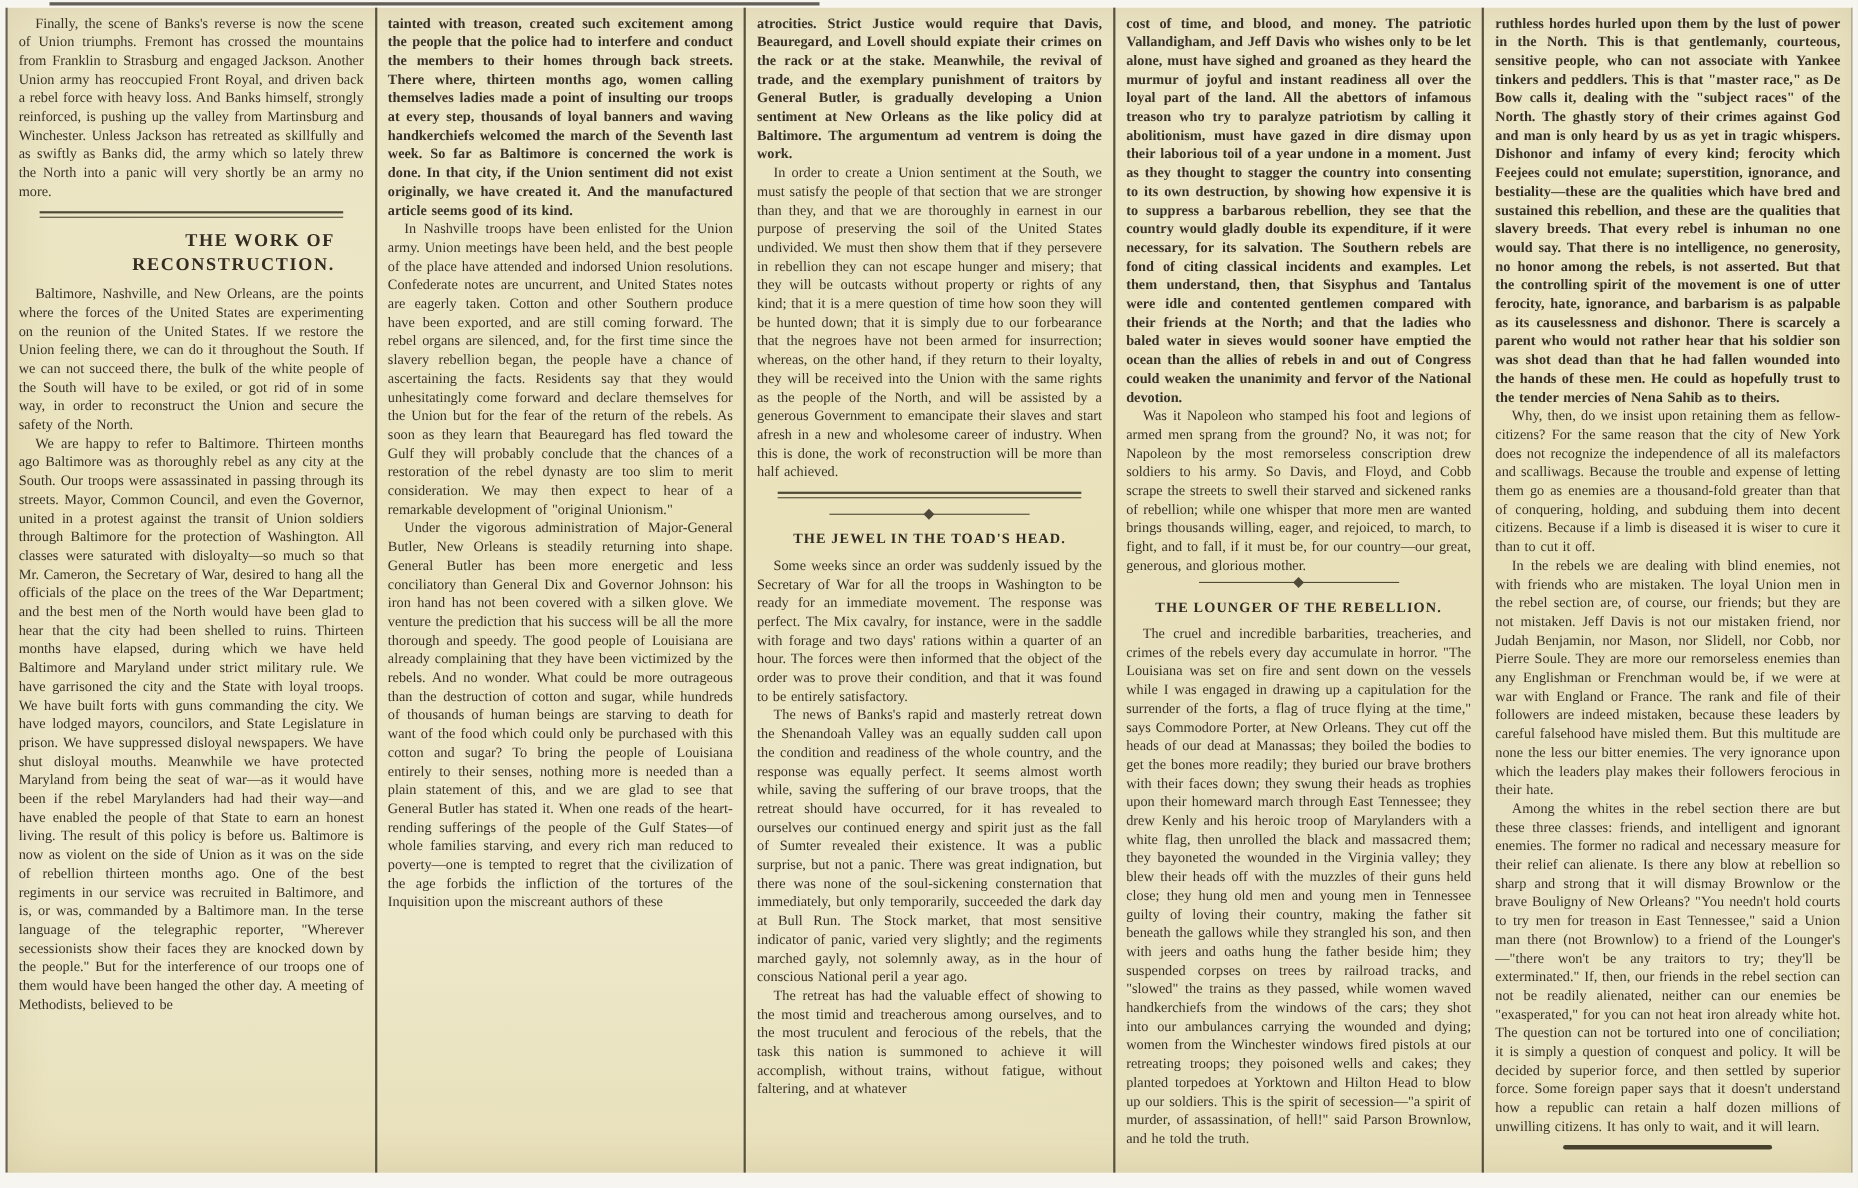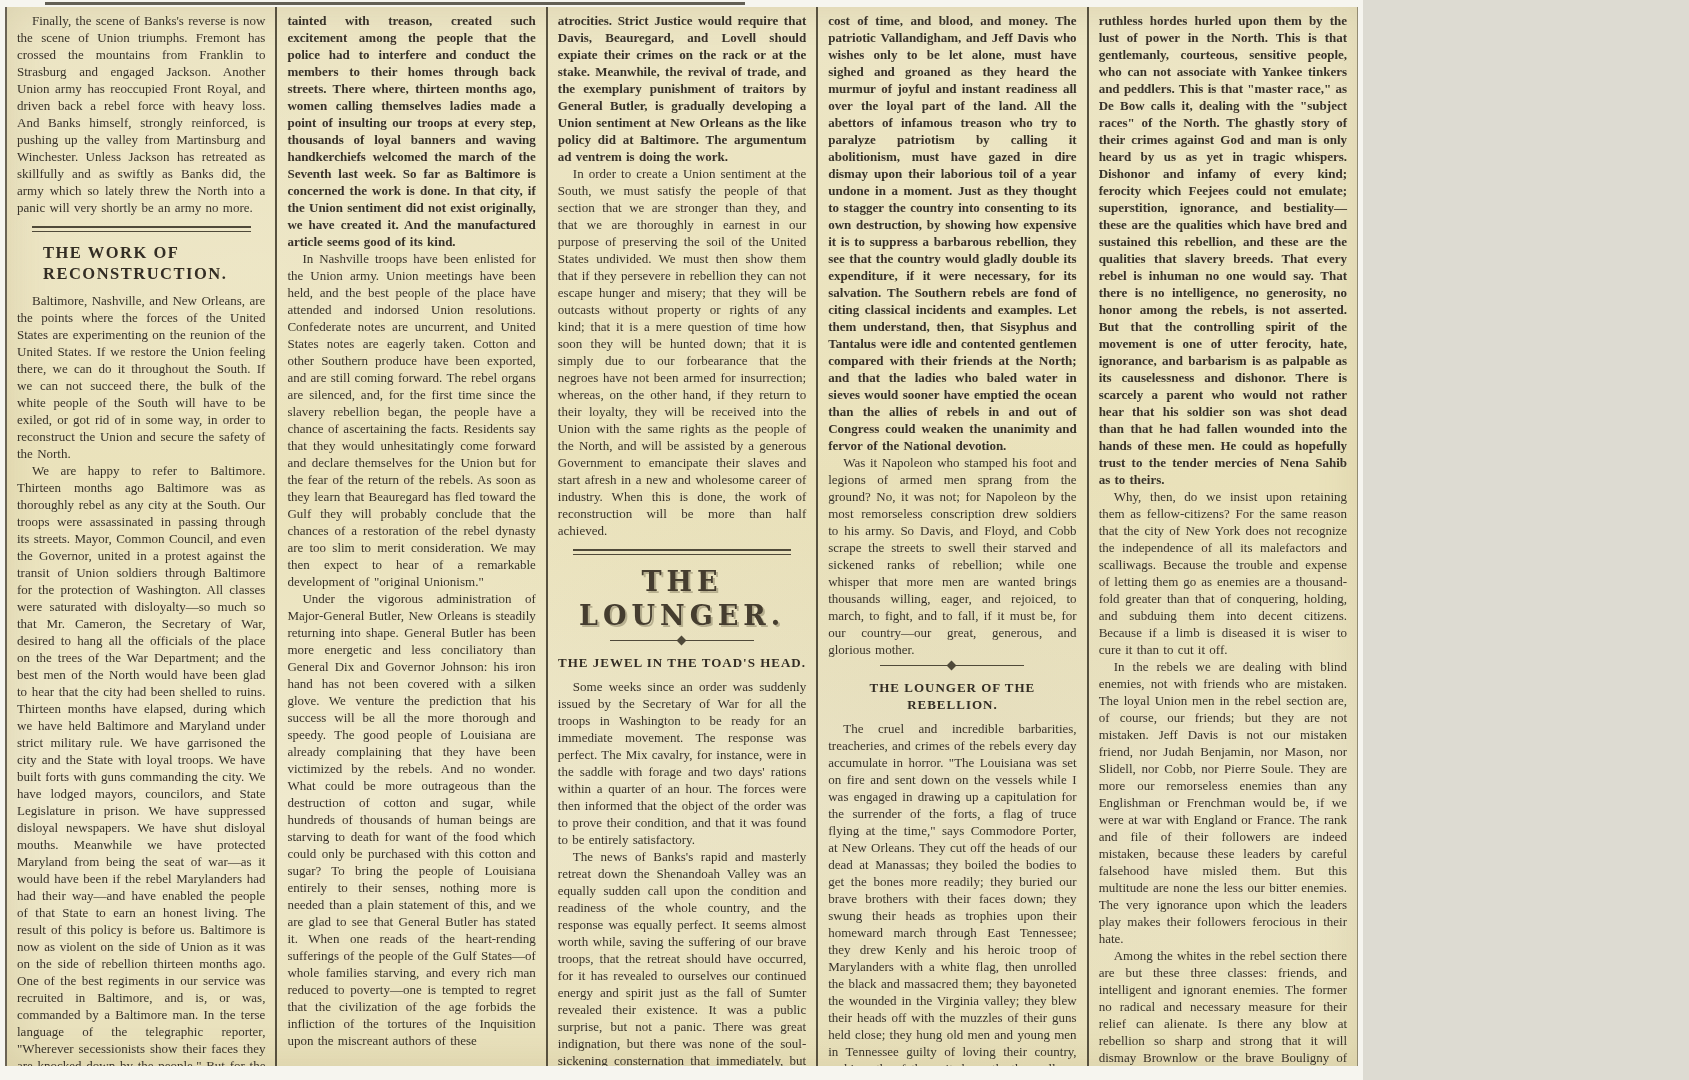--- a/index.html
+++ b/index.html
@@ -1,18 +1,18 @@
 <!DOCTYPE html>
 <html><head>
 <meta charset="utf-8">
 <style>
   html,body{margin:0;padding:0;background:#dddbd2;}
   .scan-frame{
     position:relative;
-    width:1363px;height:1080px;
+    width:1689px;height:1080px;
     background:#f6f5ef;
     box-sizing:border-box;
     padding:7px 5px 14px 5px;
     overflow:hidden;
     font-family:"Liberation Serif","DejaVu Serif",serif;
   }
   .top-artifact{
     position:absolute;top:2px;left:45px;width:700px;height:3px;
     background:#3f3a2d;opacity:.8;
   }
@@ -41,21 +41,21 @@
     margin:0;
     font-size:13px;
     line-height:17px;
     text-align:justify;
     text-indent:15px;
     word-spacing:1px;
     color:#38322a;
   }
   .par.cont{text-indent:0;font-weight:bold;}
   .article-heading{
-    text-align:left;
+    text-align:right;
     font-weight:bold;
     font-size:16.5px;
     line-height:21px;
     letter-spacing:1.5px;
     margin:9px 26px 8px 26px;
     color:#332d24;
   }
   .display-heading{
     text-align:center;
     font-family:"DejaVu Serif","Liberation Serif",serif;
@@ -125,21 +125,20 @@
       </div>
       <div class="column">
         <p class="par cont">tainted with treason, created such excitement among the people that the police had to interfere and conduct the members to their homes through back streets. There where, thirteen months ago, women calling themselves ladies made a point of insulting our troops at every step, thousands of loyal banners and waving handkerchiefs welcomed the march of the Seventh last week. So far as Baltimore is concerned the work is done. In that city, if the Union sentiment did not exist originally, we have created it. And the manufactured article seems good of its kind.</p>
         <p class="par">In Nashville troops have been enlisted for the Union army. Union meetings have been held, and the best people of the place have attended and indorsed Union resolutions. Confederate notes are uncurrent, and United States notes are eagerly taken. Cotton and other Southern produce have been exported, and are still coming forward. The rebel organs are silenced, and, for the first time since the slavery rebellion began, the people have a chance of ascertaining the facts. Residents say that they would unhesitatingly come forward and declare themselves for the Union but for the fear of the return of the rebels. As soon as they learn that Beauregard has fled toward the Gulf they will probably conclude that the chances of a restoration of the rebel dynasty are too slim to merit consideration. We may then expect to hear of a remarkable development of "original Unionism."</p>
         <p class="par">Under the vigorous administration of Major-General Butler, New Orleans is steadily returning into shape. General Butler has been more energetic and less conciliatory than General Dix and Governor Johnson: his iron hand has not been covered with a silken glove. We venture the prediction that his success will be all the more thorough and speedy. The good people of Louisiana are already complaining that they have been victimized by the rebels. And no wonder. What could be more outrageous than the destruction of cotton and sugar, while hundreds of thousands of human beings are starving to death for want of the food which could only be purchased with this cotton and sugar? To bring the people of Louisiana entirely to their senses, nothing more is needed than a plain statement of this, and we are glad to see that General Butler has stated it. When one reads of the heart-rending sufferings of the people of the Gulf States—of whole families starving, and every rich man reduced to poverty—one is tempted to regret that the civilization of the age forbids the infliction of the tortures of the Inquisition upon the miscreant authors of these</p>
       </div>
       <div class="column">
         <p class="par cont">atrocities. Strict Justice would require that Davis, Beauregard, and Lovell should expiate their crimes on the rack or at the stake. Meanwhile, the revival of trade, and the exemplary punishment of traitors by General Butler, is gradually developing a Union sentiment at New Orleans as the like policy did at Baltimore. The argumentum ad ventrem is doing the work.</p>
         <p class="par">In order to create a Union sentiment at the South, we must satisfy the people of that section that we are stronger than they, and that we are thoroughly in earnest in our purpose of preserving the soil of the United States undivided. We must then show them that if they persevere in rebellion they can not escape hunger and misery; that they will be outcasts without property or rights of any kind; that it is a mere question of time how soon they will be hunted down; that it is simply due to our forbearance that the negroes have not been armed for insurrection; whereas, on the other hand, if they return to their loyalty, they will be received into the Union with the same rights as the people of the North, and will be assisted by a generous Government to emancipate their slaves and start afresh in a new and wholesome career of industry. When this is done, the work of reconstruction will be more than half achieved.</p>
         <div class="rule"></div>
-        <div class="display-heading">THE LOUNGER.</div>
         <div class="ornament"></div>
         <div class="sub-heading">THE JEWEL IN THE TOAD'S HEAD.</div>
         <p class="par">Some weeks since an order was suddenly issued by the Secretary of War for all the troops in Washington to be ready for an immediate movement. The response was perfect. The Mix cavalry, for instance, were in the saddle with forage and two days' rations within a quarter of an hour. The forces were then informed that the object of the order was to prove their condition, and that it was found to be entirely satisfactory.</p>
         <p class="par">The news of Banks's rapid and masterly retreat down the Shenandoah Valley was an equally sudden call upon the condition and readiness of the whole country, and the response was equally perfect. It seems almost worth while, saving the suffering of our brave troops, that the retreat should have occurred, for it has revealed to ourselves our continued energy and spirit just as the fall of Sumter revealed their existence. It was a public surprise, but not a panic. There was great indignation, but there was none of the soul-sickening consternation that immediately, but only temporarily, succeeded the dark day at Bull Run. The Stock market, that most sensitive indicator of panic, varied very slightly; and the regiments marched gayly, not solemnly away, as in the hour of conscious National peril a year ago.</p>
         <p class="par">The retreat has had the valuable effect of showing to the most timid and treacherous among ourselves, and to the most truculent and ferocious of the rebels, that the task this nation is summoned to achieve it will accomplish, without trains, without fatigue, without faltering, and at whatever</p>
       </div>
       <div class="column">
         <p class="par cont">cost of time, and blood, and money. The patriotic Vallandigham, and Jeff Davis who wishes only to be let alone, must have sighed and groaned as they heard the murmur of joyful and instant readiness all over the loyal part of the land. All the abettors of infamous treason who try to paralyze patriotism by calling it abolitionism, must have gazed in dire dismay upon their laborious toil of a year undone in a moment. Just as they thought to stagger the country into consenting to its own destruction, by showing how expensive it is to suppress a barbarous rebellion, they see that the country would gladly double its expenditure, if it were necessary, for its salvation. The Southern rebels are fond of citing classical incidents and examples. Let them understand, then, that Sisyphus and Tantalus were idle and contented gentlemen compared with their friends at the North; and that the ladies who baled water in sieves would sooner have emptied the ocean than the allies of rebels in and out of Congress could weaken the unanimity and fervor of the National devotion.</p>
         <p class="par">Was it Napoleon who stamped his foot and legions of armed men sprang from the ground? No, it was not; for Napoleon by the most remorseless conscription drew soldiers to his army. So Davis, and Floyd, and Cobb scrape the streets to swell their starved and sickened ranks of rebellion; while one whisper that more men are wanted brings thousands willing, eager, and rejoiced, to march, to fight, and to fall, if it must be, for our country—our great, generous, and glorious mother.</p>
         <div class="ornament"></div>

